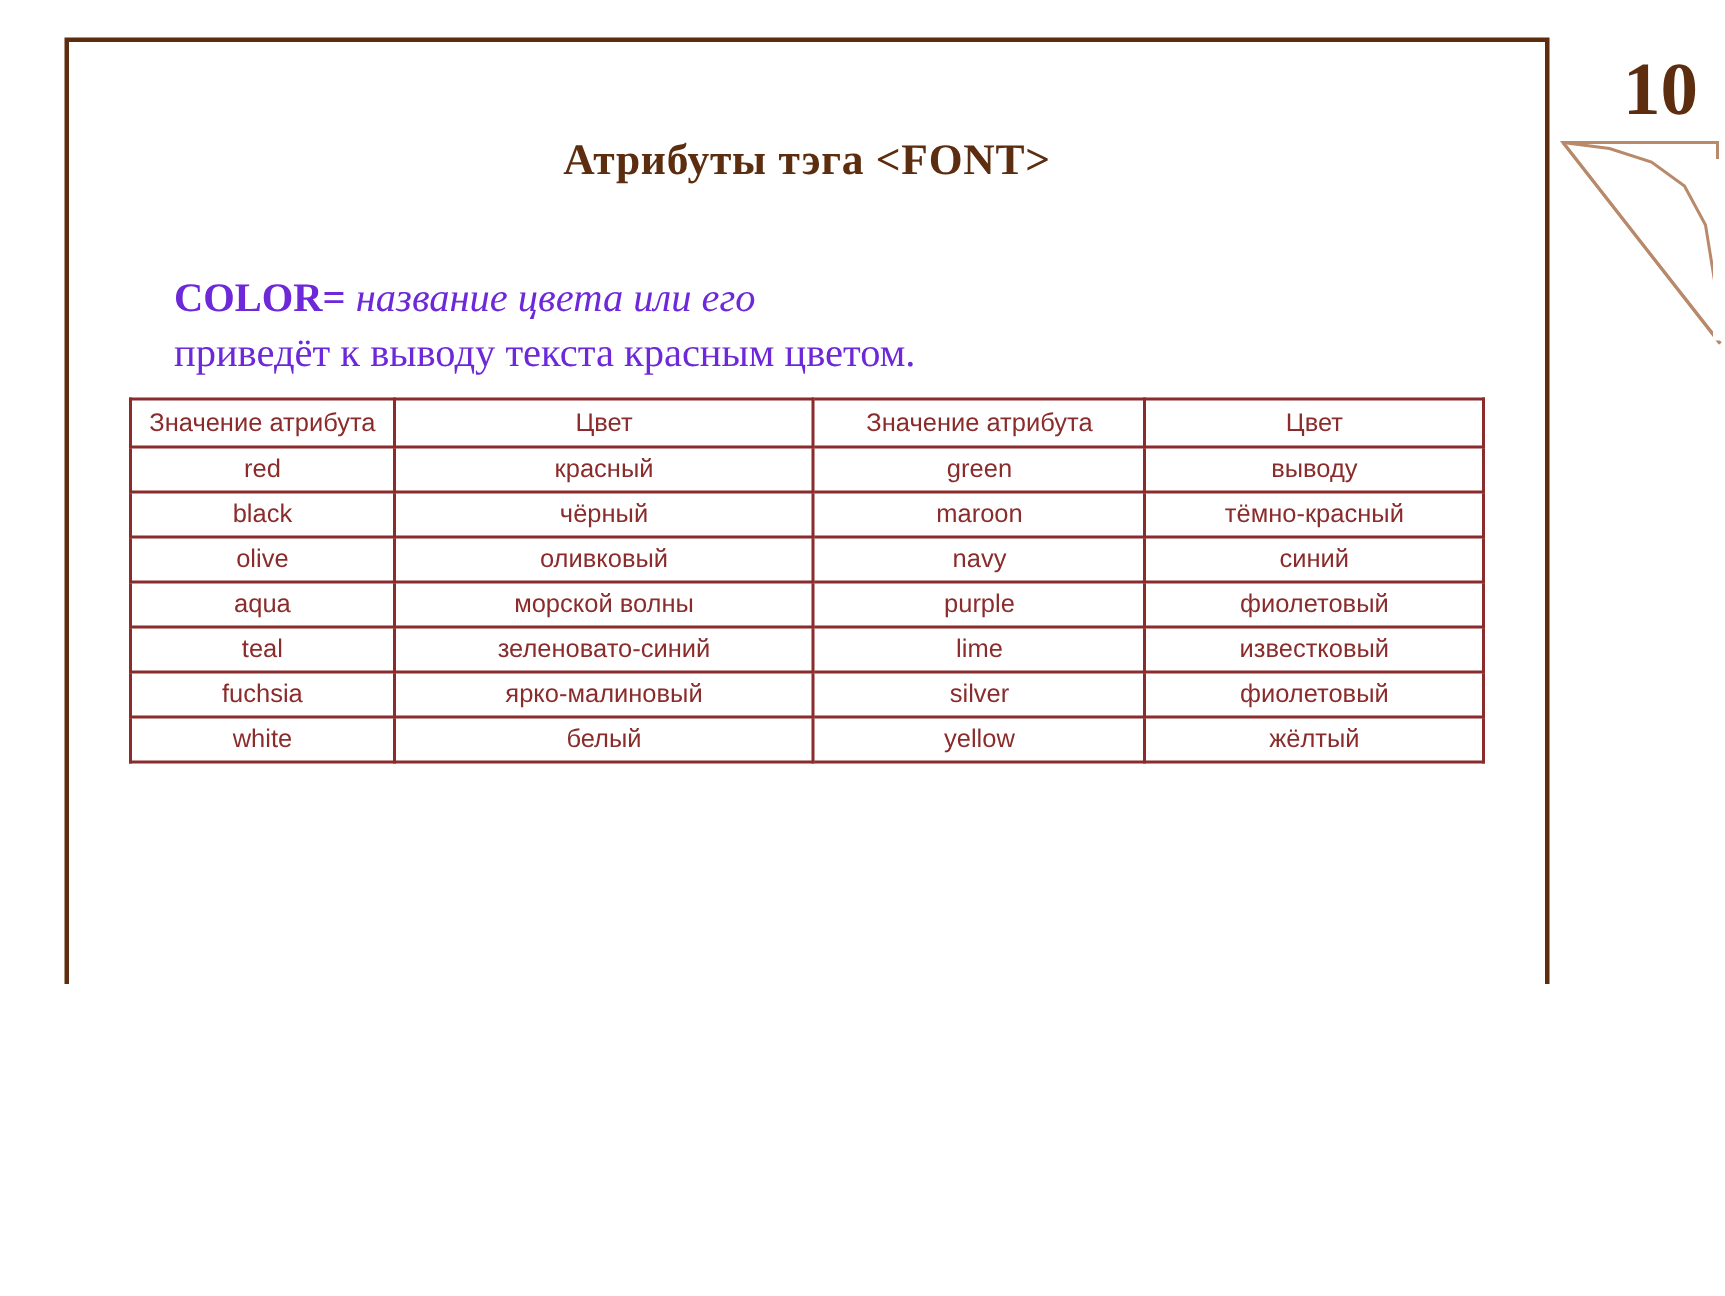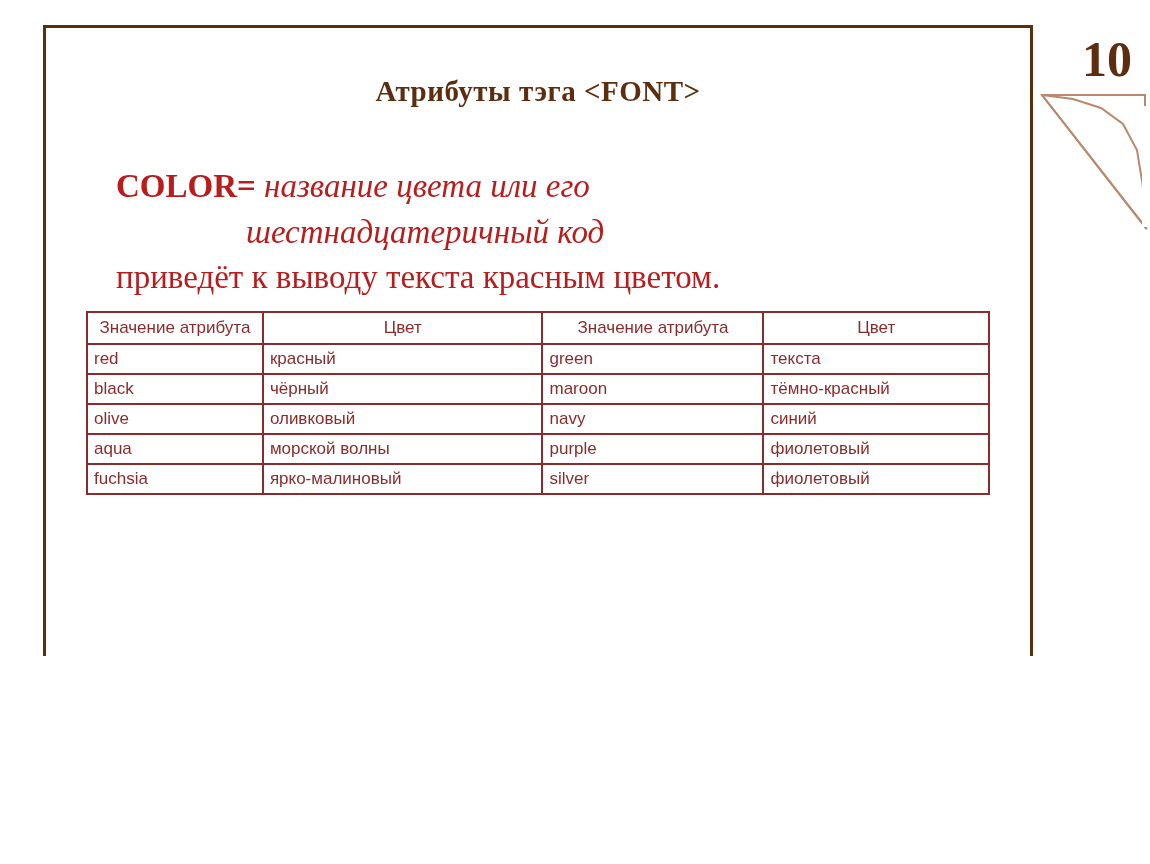--- a/index.html
+++ b/index.html
@@ -42,46 +42,46 @@
     height: 130px;
     pointer-events: none;
     overflow: visible;
   }
   .corner svg { display: block; }
   .title {
     text-align: center;
     font-weight: bold;
     font-size: 29px;
     color: #5c2e0f;
-    margin-top: 12px;
+    margin-top: 28px;
     margin-bottom: 56px;
     letter-spacing: 0.5px;
   }
   .body {
-    font-size: 33px;
-    color: #b91c1c;
+    font-size: 27px;
+    color: #6d28d9;
     line-height: 1.38;
     margin-left: 30px;
     font-family: Liberation Serif, serif;
   }
   .attr-name { font-weight: bold; }
   .attr-desc { font-style: italic; }
   .indent { margin-left: 130px; }
   table.colors {
     border-collapse: collapse;
     width: 100%;
     margin-top: 10px;
     table-layout: fixed;
   }
   table.colors th, table.colors td {
     border: 2px solid #8b2c2c;
     color: #8b2c2c;
     font-family: Verdana, Tahoma, Arial, sans-serif;
     font-size: 17px;
-    text-align: left;
+    text-align: center;
     vertical-align: middle;
     padding: 3px 6px;
     height: 22px;
     background: #ffffff;
   }
   table.colors th {
     text-align: center;
     font-weight: normal;
     padding: 4px 6px;
     line-height: 1.3;
@@ -108,21 +108,20 @@
     </svg>
   </div>
 
   <div class="slide">
     <div class="title">Атрибуты тэга &lt;FONT&gt;</div>
 
     <div class="body">
       <div>
         <span class="attr-name">COLOR=</span><span class="attr-desc"> название цвета  или его</span>
       </div>
-      <div class="indent attr-desc">шестнадцатеричный код</div>
       <div>приведёт к выводу текста красным цветом.</div>
     </div>
 
     <div class="tablewrap">
       <table class="colors">
         <colgroup>
             <col class="c1">
             <col class="c2">
             <col class="c3">
             <col class="c4">
@@ -133,43 +132,55 @@
             <th>Цвет</th>
             <th>Значение атрибута</th>
             <th>Цвет</th>
           </tr>
         </thead>
         <tbody id="color-rows">
             <tr>
               <td>red</td>
               <td>красный</td>
               <td>green</td>
-              <td>текста</td>
+              <td>выводу</td>
             </tr>
             <tr>
               <td>black</td>
               <td>чёрный</td>
               <td>maroon</td>
               <td>тёмно-красный</td>
             </tr>
             <tr>
               <td>olive</td>
               <td>оливковый</td>
               <td>navy</td>
               <td>синий</td>
             </tr>
             <tr>
               <td>aqua</td>
               <td>морской волны</td>
               <td>purple</td>
               <td>фиолетовый</td>
             </tr>
             <tr>
+              <td>teal</td>
+              <td>зеленовато-синий</td>
+              <td>lime</td>
+              <td>известковый</td>
+            </tr>
+            <tr>
               <td>fuchsia</td>
               <td>ярко-малиновый</td>
               <td>silver</td>
               <td>фиолетовый</td>
+            </tr>
+            <tr>
+              <td>white</td>
+              <td>белый</td>
+              <td>yellow</td>
+              <td>жёлтый</td>
             </tr>
           </tbody>
       </table>
     </div>
   </div>
 </div>
 
 </body></html>

